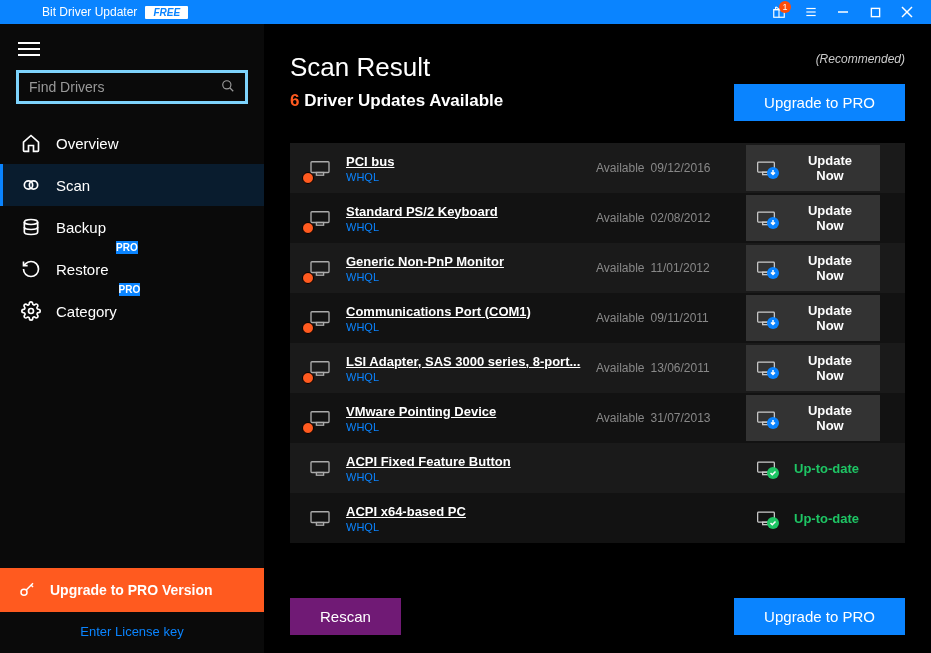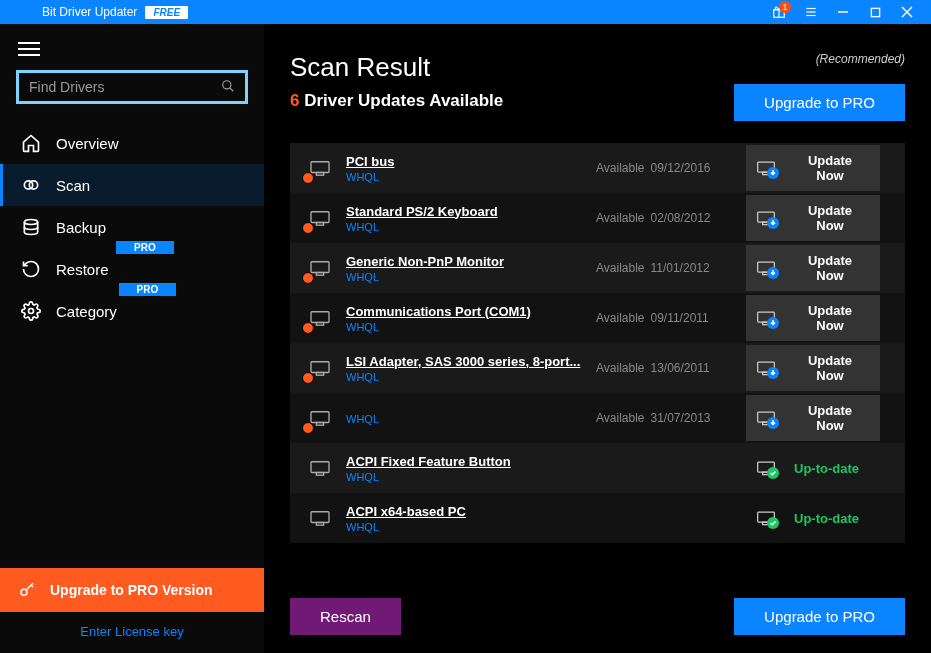--- a/index.html
+++ b/index.html
@@ -23,21 +23,21 @@
 .search { margin: 0 16px 18px 16px; height: 34px; border: 3px solid #7dd3fc; display: flex; align-items: center; padding: 0 10px; }
 .search input { flex: 1; background: transparent; border: none; color: #bbb; font-size: 14px; outline: none; }
 .search input::placeholder { color: #999; }
 .search .icon { color: #999; font-size: 13px; }
 
 .nav { list-style: none; }
 .nav li { display: flex; align-items: center; height: 42px; padding-left: 20px; color: #fff; font-size: 15px; cursor: pointer; position: relative; }
 .nav li.active { background: rgba(10,132,255,0.15); }
 .nav li.active::before { content: ""; position: absolute; left: 0; top: 0; bottom: 0; width: 3px; background: #0a84ff; }
 .nav .icon { width: 22px; height: 22px; margin-right: 14px; display: flex; align-items: center; justify-content: center; }
-.pro-tag { background: #0a84ff; color: #fff; font-size: 10px; font-weight: 700; padding: 1px 18px; margin-left: 10px; margin-top: 40px; }
+.pro-tag { background: #0a84ff; color: #fff; font-size: 10px; font-weight: 700; padding: 1px 0; margin-left: 10px; margin-top: 40px; }
 
 .sidebar-bottom { margin-top: auto; }
 .upgrade-btn { background: #ff5a1f; color: #fff; height: 44px; display: flex; align-items: center; padding-left: 16px; font-size: 14px; font-weight: 600; cursor: pointer; }
 .upgrade-btn .icon { width: 22px; height: 22px; margin-right: 12px; display: flex; align-items: center; justify-content: center; }
 .license { color: #0a84ff; font-size: 13px; text-align: center; padding: 12px 0 14px 0; cursor: pointer; }
 
 
 .content { flex: 1; background: #000; padding: 28px 26px 0 26px; display: flex; flex-direction: column; }
 .header-row { display: flex; justify-content: space-between; align-items: flex-start; }
 .header-left h1 { color: #fff; font-size: 26px; font-weight: 400; margin-bottom: 8px; }
@@ -346,20 +346,21 @@
           </div>
           <div class="row">
             <div class="dev-icon">
               <svg width="22" height="18" viewBox="0 0 24 20" fill="none" stroke="#aaa" stroke-width="1.5">
                 <rect x="2" y="3" width="20" height="12" rx="1"></rect>
                 <rect x="8" y="15" width="8" height="3"></rect>
               </svg>
               <span class="warn-dot"></span>
             </div>
             <div class="info">
+              <span class="name">VMware Pointing Device</span>
               <span class="whql">WHQL</span>
             </div>
             <div class="date"><span class="avail">Available</span>31/07/2013</div>
             <div class="status">
               <button class="update-btn">
                 <span class="dl-icon"><svg width="20" height="18" viewBox="0 0 24 20" fill="none" stroke="#ccc" stroke-width="1.5">
                     <rect x="2" y="3" width="20" height="12" rx="1"></rect>
                     <rect x="8" y="15" width="8" height="3"></rect>
                   </svg><svg style="position:absolute;bottom:-2px;right:-3px" width="12" height="12" viewBox="0 0 12 12">
                     <circle cx="6" cy="6" r="6" fill="#0a84ff"></circle>

